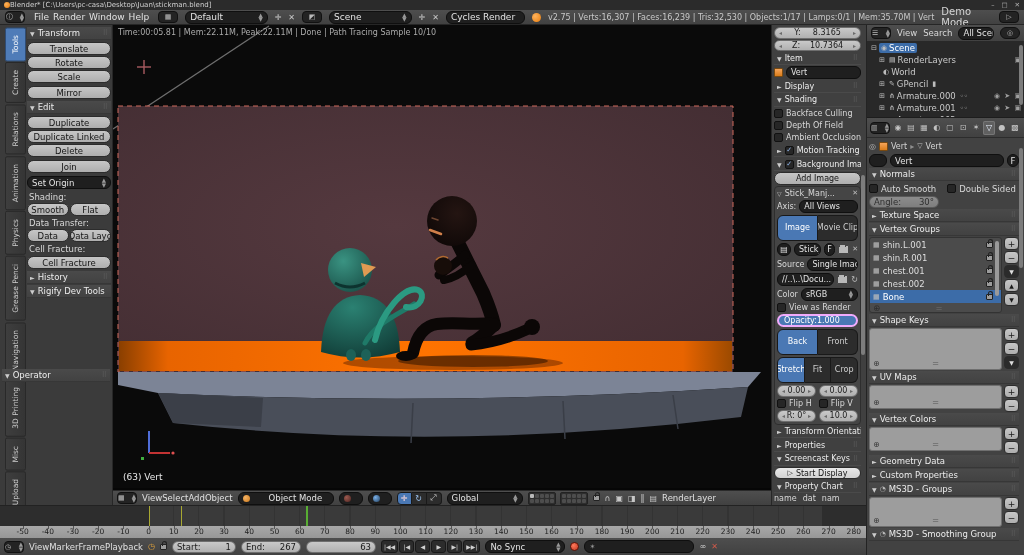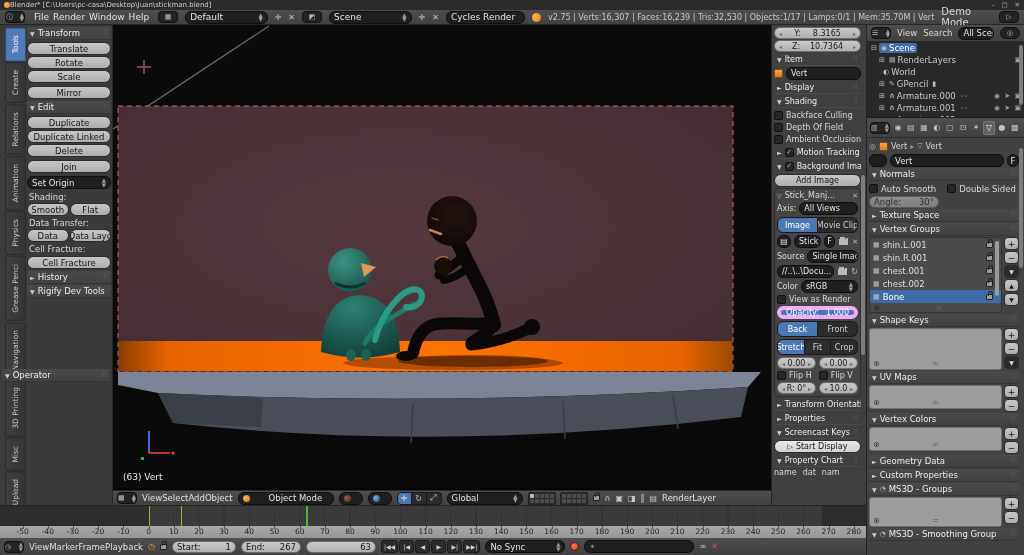--- a/index.html
+++ b/index.html
@@ -9,27 +9,27 @@
   
   .btn{background:linear-gradient(#c6c6c6,#aeaeae);border:1px solid #2c2c2c;border-radius:7px;color:#151515;
        height:13px;display:flex;align-items:center;justify-content:center;padding:0 3px;white-space:nowrap;overflow:hidden}
   .df{background:#1f1f1f;border:1px solid #0f0f0f;border-radius:6px;height:13px;display:flex;align-items:center;
       gap:19px;padding:0 4px;color:#e3e3e3;white-space:nowrap;overflow:hidden}
   .nf{background:linear-gradient(#c9c9c9,#b0b0b0);border:1px solid #6e6e6e;border-radius:7px;height:12px;
       display:flex;align-items:center;justify-content:space-between;padding:0 4px;color:#1a1a1a;white-space:nowrap;overflow:hidden}
   .nf .arr{color:#6b6b6b;font-size:6px}
   .updn{color:#9a9a9a;font-size:5.5px;line-height:.8;margin-left:auto;text-align:center}
   .seg{display:flex;width:100%}
-  .seg>div{flex:1;height:16px;display:flex;align-items:center;justify-content:center;background:#2c2c2c;
+  .seg>div{flex:1;height:26px;display:flex;align-items:center;justify-content:center;background:#2c2c2c;
            color:#cfcfcf;border:1px solid #191919;border-left:none;white-space:nowrap;overflow:hidden}
   .seg>div:first-child{border-left:1px solid #191919;border-radius:6px 0 0 6px}
   .seg>div:last-child{border-radius:0 6px 6px 0}
   .seg>div.on{background:#4a78b4;color:#fff}
-  .slider{background:#4a78b4;border:4px solid #f0abfc;border-radius:7px;height:13px;display:flex;
-          align-items:center;justify-content:space-between;padding:0 5px;color:#fff}
+  .slider{background:#4a78b4;border:2px solid #f0abfc;border-radius:7px;height:13px;display:flex;
+          align-items:center;justify-content:flex-start;padding:0 5px;color:#fff}
   .chk{width:9px;height:9px;flex:none;background:#262626;border:1px solid #111;border-radius:2px;
        display:inline-flex;align-items:center;justify-content:center;color:#8fb4e8;font-size:7px;line-height:1}
   .chk.on::before{content:"✓"}
   .ph{display:flex;align-items:center;gap:3px;height:13px;padding:0 3px;color:#ececec;white-space:nowrap;overflow:hidden;
       background:linear-gradient(#4a4a4a,#424242);border-bottom:1px solid #373737}
   .ph.open::before{content:"▼";font-size:6px;color:#cdcdcd}
   .ph.closed::before{content:"►";font-size:6px;color:#cdcdcd}
   .ph .grip{margin-left:auto;color:#5f5f5f;font-size:7px}
   .lock{width:7px;height:6px;background:#9c9c9c;border:1px solid #222;border-radius:1px;position:relative;flex:none}
   .lock::before{content:"";position:absolute;left:1px;top:-4px;width:3px;height:4px;border:1px solid #222;
@@ -367,20 +367,21 @@
               <path d="M319,193 L325,195" stroke="#6e4631" stroke-width="1.5" stroke-linecap="round"></path>
             </g>
 
             <g>
               <line x1="36" y1="428" x2="36" y2="406" stroke="#4f6dd8" stroke-width="2"></line>
               <line x1="36" y1="428" x2="57" y2="428" stroke="#c23333" stroke-width="2"></line>
               <circle cx="60" cy="428" r="1.6" fill="#e05050"></circle>
               <rect x="28" y="432" width="3" height="3" fill="#3fae3f"></rect>
             </g>
           </svg>
+          <div class="vpstats">Time:00:05.81 | Mem:22.11M, Peak:22.11M | Done | Path Tracing Sample 10/10</div>
           <div class="vpobject">(63) Vert</div>
         </div>
 
         <div class="vpheader">
           <span class="editor-icon">▦<span class="updn">▲<br>▼</span></span>
           <span><span class="menu">View</span><span class="menu">Select</span><span class="menu">Add</span><span class="menu">Object</span></span>
           <span class="df" style="width:96px">
             <span style="width:7px;height:7px;border-radius:50%;background:radial-gradient(circle at 35% 35%,#f2b264,#cf7a1c);flex:none"></span>
             <span>Object Mode</span>
               <span class="updn">▲<br>▼</span>

